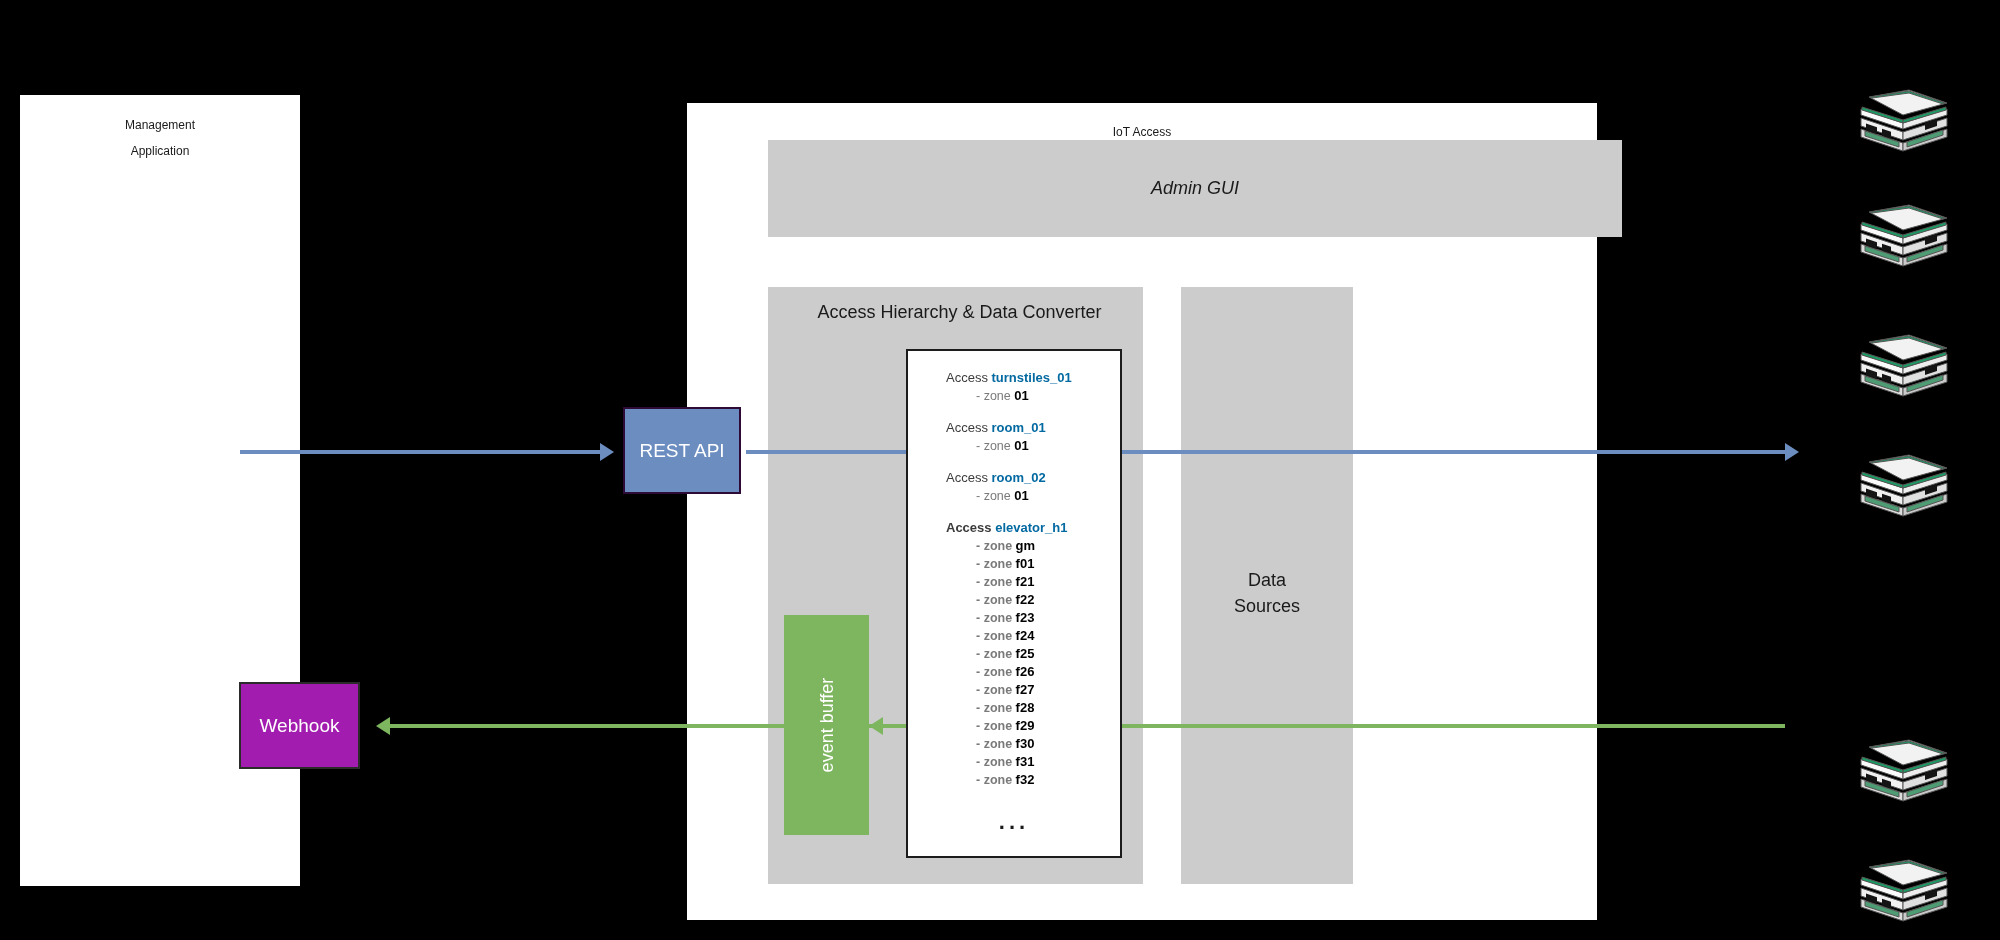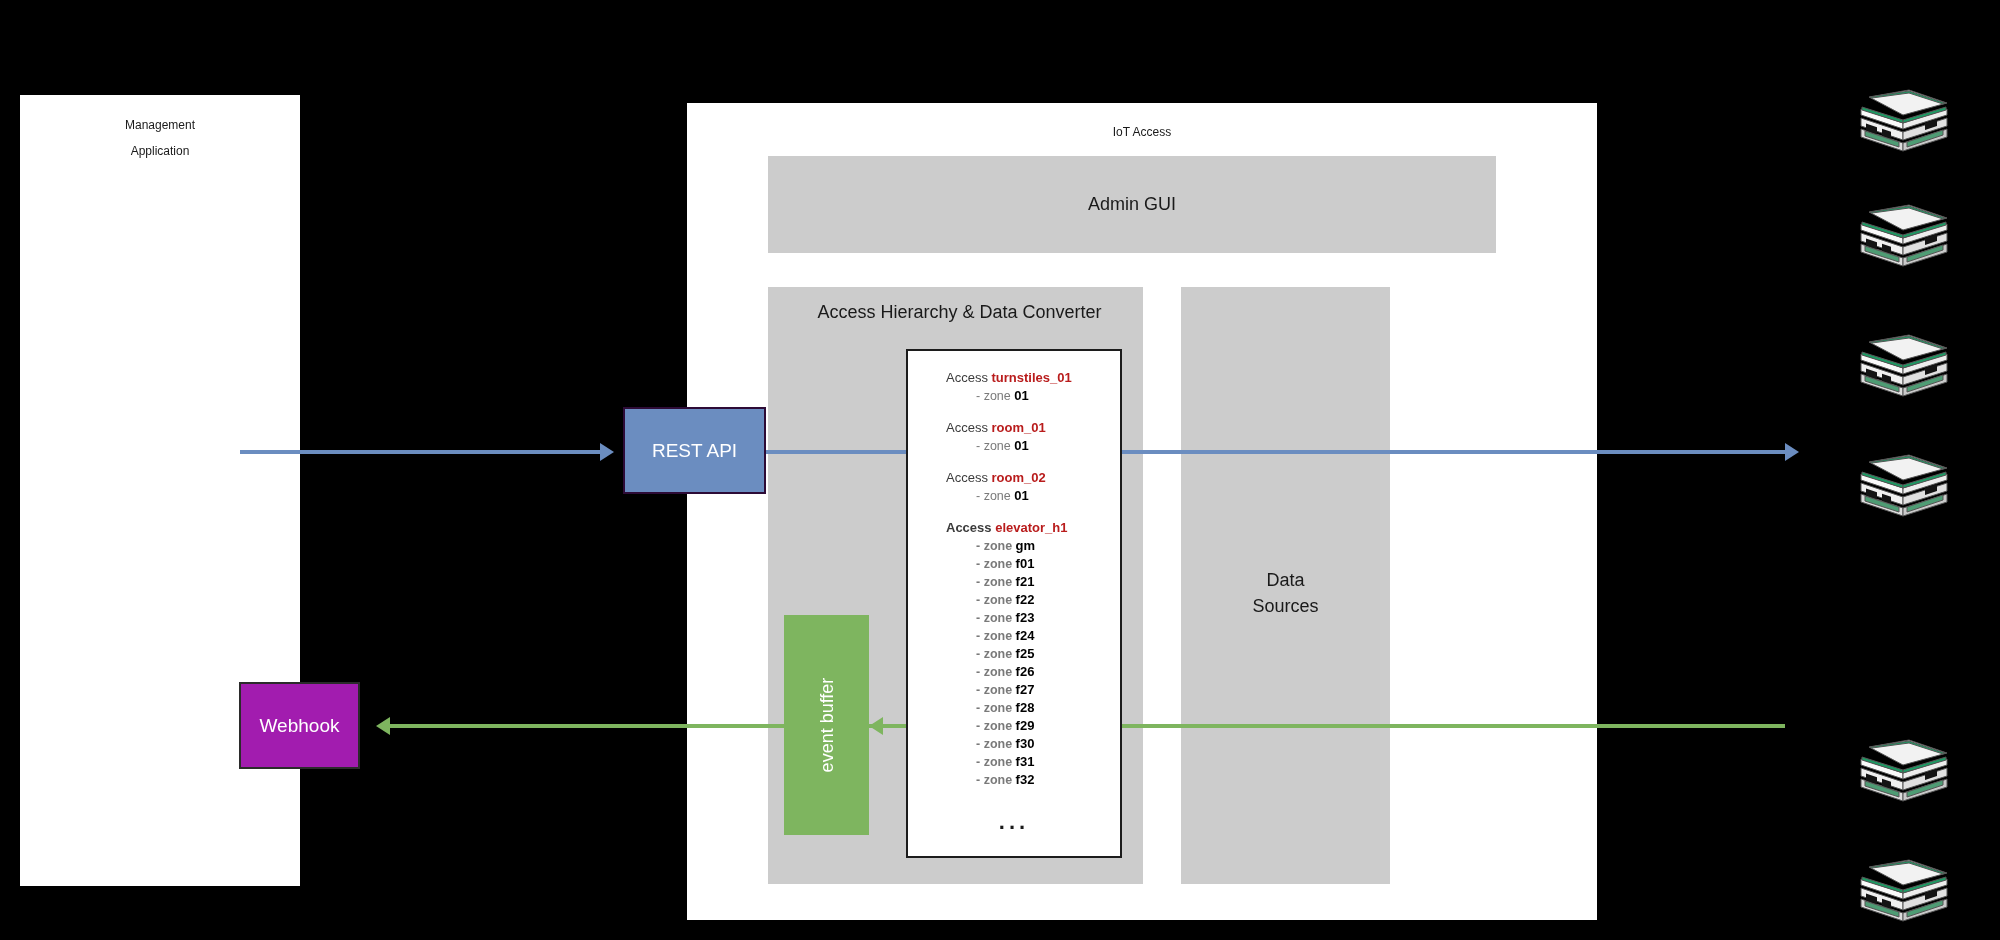--- a/index.html
+++ b/index.html
@@ -40,30 +40,30 @@
   }
   #mgmt-app-title { top: 17px; }
   #iot-linker-title { top: 16px; }
 
   
   .block-grey {
     position: absolute;
     background: #cccccc;
   }
   #admin-gui-block {
-    left: 768px; top: 156px;
-    width: 728px; height: 97px;
+    left: 768px; top: 140px;
+    width: 854px; height: 97px; font-style: italic;
   }
   #access-hierarchy-block {
     left: 768px; top: 287px;
     width: 375px; height: 597px;
   }
   #data-sources-block {
     left: 1181px; top: 287px;
-    width: 172px; height: 597px; padding-left: 37px;
+    width: 172px; height: 597px;
   }
   #protocol-converter-block {
     left: 1388px; top: 287px;
     width: 172px; height: 597px;
   }
 
   .block-label {
     position: absolute;
     left: 0; right: 0;
     text-align: center;
@@ -73,21 +73,21 @@
   }
   #admin-gui-label { top: 35px; }
   #access-hierarchy-label { top: 12px; margin-left: 8px; }
   #data-sources-label { top: 280px; }
   #protocol-converter-label { top: 280px; }
 
   
   #rest-api-box {
     position: absolute;
     left: 623px; top: 407px;
-    width: 143px; height: 87px;
+    width: 118px; height: 87px;
     background: #6b8dc0;
     border: 2px solid #2d0b36;
     box-sizing: border-box;
     display: flex;
     align-items: center;
     justify-content: center;
     color: #ffffff;
     font-size: 19px;
     z-index: 6;
   }
@@ -138,21 +138,21 @@
   }
   .access-group { margin: 0 0 14px 0; }
   .access-group:last-of-type { margin-bottom: 0; font-weight: bold; }
   .access-head {
     font-size: 13px;
     color: #3b3b3b;
     padding-left: 38px;
     line-height: 18px;
     white-space: nowrap;
   }
-  .access-head b { color: #b91c1c; }
+  .access-head b { color: #0369a1; }
   .access-zone {
     font-size: 12.5px;
     color: #7a7a7a;
     padding-left: 40px;
     line-height: 18px;
     white-space: nowrap;
     margin-left: 28px;
   }
   .access-zone b { color: #000000; font-size: 13px; }
   #access-ellipsis {

